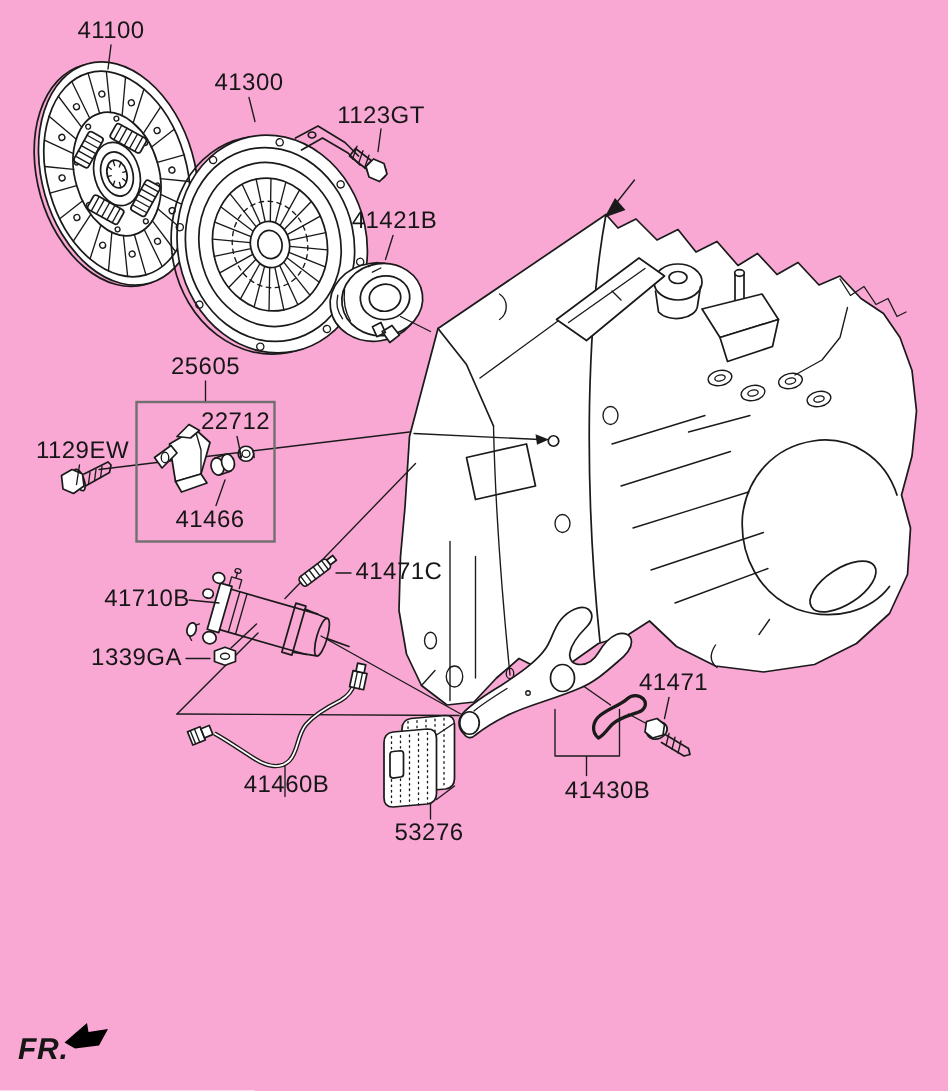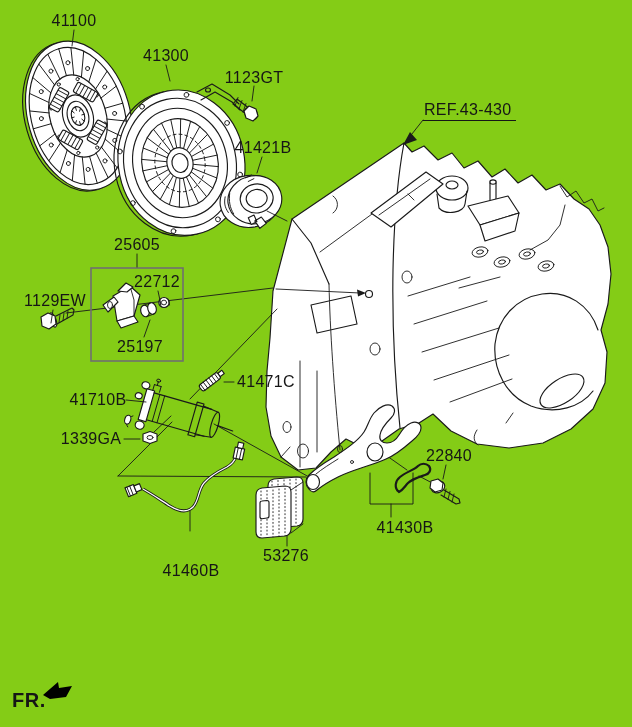--- a/index.html
+++ b/index.html
@@ -1,23 +1,23 @@
 <!DOCTYPE html>
 <html><head>
 <meta charset="utf-8">
 <style>
   html,body{margin:0;padding:0;background:#fff;}
-  .stage{position:relative;width:632px;height:727px;background:#84cc16;overflow:hidden;
+  .stage{position:relative;width:632px;height:727px;background:#f9a8d4;overflow:hidden;
          font-family:"Liberation Sans",sans-serif;}
   .stage svg{position:absolute;left:0;top:0;}
   .plabel{position:absolute;font-size:16px;line-height:17px;color:#161616;
           white-space:nowrap;transform:translateX(-50%);letter-spacing:.3px;}
   .plabel.anchor-left{transform:none;}
   .plabel.ref{border-bottom:1.6px solid #161616;padding:0 4px 2px 1px;}
-  .plabel.fr{font-weight:bold;font-size:20px;letter-spacing:.5px;transform:none;}
+  .plabel.fr{font-weight:bold;font-size:20px;letter-spacing:.5px;transform:none;font-style:italic;}
   .ln{fill:none;stroke:#1a1a1a;stroke-width:1.15;stroke-linecap:round;stroke-linejoin:round;}
   .lnw{fill:#ffffff;stroke:#1a1a1a;stroke-width:1.15;stroke-linecap:round;stroke-linejoin:round;}
   .thin{stroke-width:.9;}
 </style>
 </head>
 <body>
 
 <div class="stage">
 
 <svg width="632" height="727" viewBox="0 0 632 727">
@@ -301,28 +301,27 @@
     <path d="M370,473 L370,504 L413,504 L413,473 M391,504 L391,517"></path>
   </g>
   <polygon points="403,145 410,132 417,140" fill="#1a1a1a"></polygon>
 
   <polygon points="43,695 58,682 59,688 72,686 66,697 50,699" fill="#000000"></polygon>
 </svg>
 
 <div class="plabel" style="left:74px;top:12px">41100</div>
 <div class="plabel" style="left:166px;top:47px">41300</div>
 <div class="plabel" style="left:254px;top:69px">1123GT</div>
-<div class="plabel anchor-left ref" style="left:423px;top:101px">REF.43-430</div>
 <div class="plabel" style="left:263px;top:139px">41421B</div>
 <div class="plabel" style="left:137px;top:236px">25605</div>
 <div class="plabel" style="left:157px;top:273px">22712</div>
 <div class="plabel" style="left:55px;top:292px">1129EW</div>
-<div class="plabel" style="left:140px;top:338px">25197</div>
+<div class="plabel" style="left:140px;top:338px">41466</div>
 <div class="plabel anchor-left" style="left:237px;top:373px">41471C</div>
 <div class="plabel" style="left:98px;top:391px">41710B</div>
 <div class="plabel" style="left:91px;top:430px">1339GA</div>
-<div class="plabel" style="left:191px;top:562px">41460B</div>
+<div class="plabel" style="left:191px;top:515px">41460B</div>
 <div class="plabel" style="left:286px;top:547px">53276</div>
 <div class="plabel" style="left:405px;top:519px">41430B</div>
-<div class="plabel" style="left:449px;top:447px">22840</div>
+<div class="plabel" style="left:449px;top:447px">41471</div>
 <div class="plabel anchor-left fr" style="left:12px;top:692px">FR.</div>
 
 </div>
 
 </body></html>

